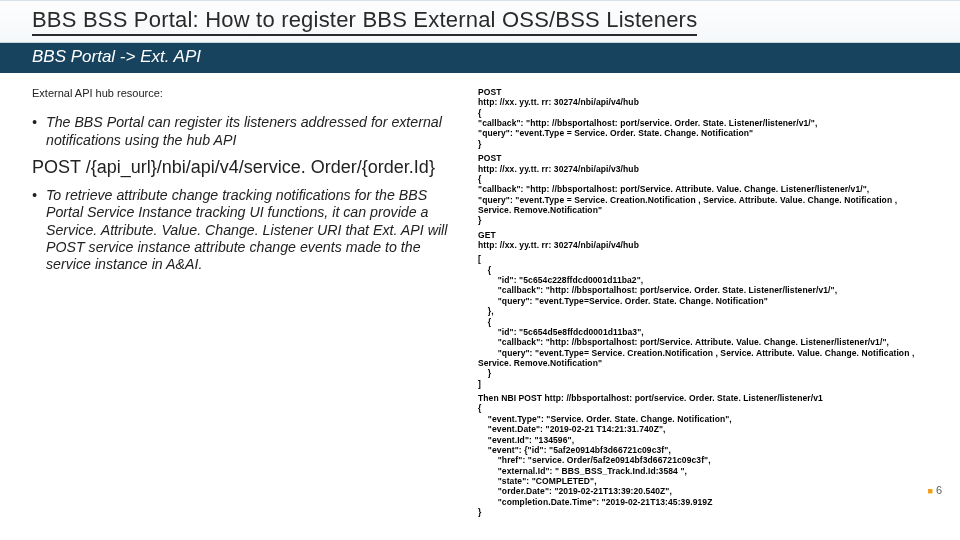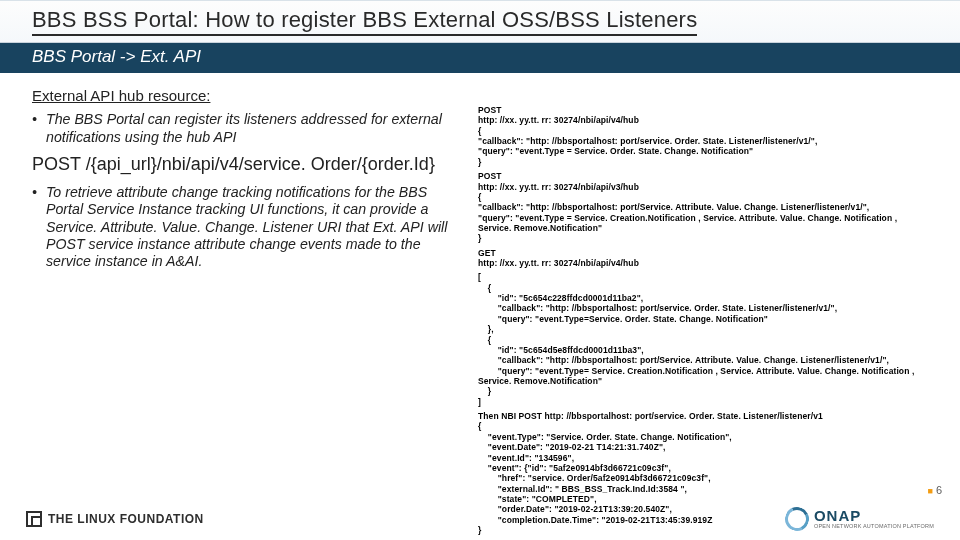--- a/index.html
+++ b/index.html
@@ -3,25 +3,25 @@
 <meta charset="utf-8">
 <style>
   * { box-sizing: border-box; margin: 0; padding: 0; }
   html, body { width: 960px; height: 540px; font-family: Arial, Helvetica, sans-serif; background: #fff; overflow: hidden; }
   .slide { position: relative; width: 960px; height: 540px; }
   .title-bar { background: linear-gradient(#fdfdfd, #f5f8fb); border-top: 1px solid #d9e2e9; border-bottom: 1px solid #c9d3dc; padding: 6px 30px 6px 32px; }
   .title { font-size: 22px; color: #2a2a2a; border-bottom: 2px solid #2a2a2a; display: inline-block; padding-bottom: 1px; letter-spacing: 0.2px; }
   .subtitle-bar { background: #18435f; color: #fff; padding: 4px 32px 6px 32px; font-size: 17px; font-style: italic; }
   .body { display: flex; padding: 14px 18px 0 32px; gap: 14px; height: 438px; }
   .left { width: 432px; font-size: 14.5px; color: #222; line-height: 1.22; }
-  .left .h { font-size: 15px; margin-bottom: 6px; text-decoration: underline; }
+  .left .h { font-size: 11px; margin-bottom: 14px; }
   .bullet { position: relative; padding-left: 14px; margin-bottom: 8px; font-size: 14.2px; font-style: italic; }
   .bullet::before { content: "•"; position: absolute; left: 0; top: 0; }
   .mono-line { margin: 2px 0 8px 0; font-size: 18px; }
-  .right { flex: 1; font-family: Arial, sans-serif; font-size: 8.5px; line-height: 1.22; color: #000; font-weight: bold; letter-spacing: 0.1px; word-break: break-all; margin-top: 18px; }
+  .right { flex: 1; font-family: Arial, sans-serif; font-size: 8.5px; line-height: 1.22; color: #000; font-weight: bold; letter-spacing: 0.1px; word-break: break-all; }
   .right .blk { margin-bottom: 4px; white-space: pre-wrap; }
   .footer { position: absolute; bottom: 6px; left: 0; right: 0; height: 30px; display: flex; align-items: center; justify-content: space-between; padding: 0 26px; }
   .lf-logo { display: flex; align-items: center; gap: 6px; color: #2e2e2e; font-size: 12px; font-weight: bold; letter-spacing: 0.5px; }
   .lf-box { width: 16px; height: 16px; border: 2px solid #2e2e2e; position: relative; }
   .lf-box::after { content: ""; position: absolute; right: -2px; bottom: -2px; width: 9px; height: 9px; border-left: 2px solid #2e2e2e; border-top: 2px solid #2e2e2e; }
   .page-num { position: absolute; right: 18px; bottom: 44px; font-size: 11px; color: #5b5b5b; }
   .page-num::before { content: "■"; color: #f39c12; font-size: 9px; margin-right: 3px; }
   .onap { display: flex; align-items: center; gap: 5px; font-size: 10px; color: #5b5b5b; }
   .onap-ring { width: 24px; height: 24px; border-radius: 50%; border: 3px solid #7bb6d9; border-top-color: #2d6f94; border-right-color: #58a0c6; transform: rotate(20deg); }
   .onap-txt { font-weight: bold; font-size: 15px; color: #1a4a63; letter-spacing: 1px; line-height: 0.95; }
@@ -83,27 +83,14 @@
         "external.Id": " BBS_BSS_Track.Ind.Id:3584 ",
         "state": "COMPLETED",
         "order.Date": "2019-02-21T13:39:20.540Z",
         "completion.Date.Time": "2019-02-21T13:45:39.919Z
 }</div>
     </div>
   </div>
 
   <div class="page-num">6</div>
 
-  <div class="footer">
-    <div class="lf-logo">
-      <span class="lf-box"></span>
-      <span>THE LINUX FOUNDATION</span>
-    </div>
-    <div class="onap">
-      <span class="onap-ring"></span>
-      <div>
-        <div class="onap-txt">ONAP</div>
-        <div class="onap-sub">OPEN NETWORK AUTOMATION PLATFORM</div>
-      </div>
-    </div>
-  </div>
 
 </div>
 
 </body></html>

